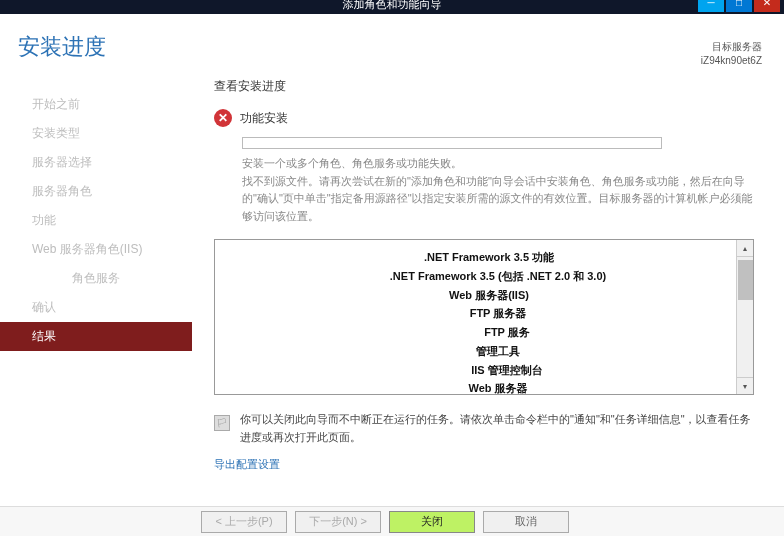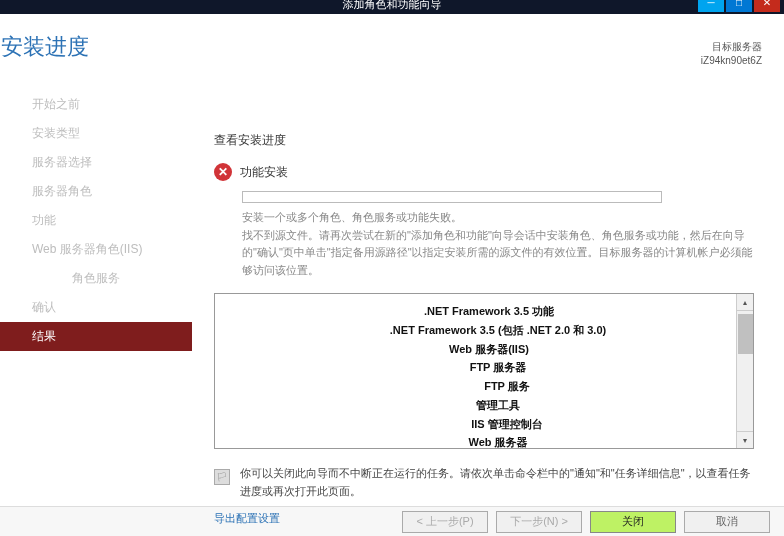--- a/index.html
+++ b/index.html
@@ -8,30 +8,30 @@
 .titlebar { height: 14px; background: #0f172a; display: flex; align-items: center; justify-content: center; position: relative; }
 .titlebar .title { color: #fff; font-size: 11px; position: absolute; top: -3px; left: 50%; transform: translateX(-50%); }
 .titlebar .controls { position: absolute; right: 4px; top: -8px; display: flex; gap: 2px; }
 .win-btn { width: 26px; height: 20px; background: #00a4ef; display: flex; align-items: center; justify-content: center; color: #fff; font-size: 10px; }
 .win-btn.max { background: #0078d4; }
 .win-btn.close { background: #c42b1c; }
 
 .content { display: flex; height: 492px; background: #fff; }
 
 .left { width: 192px; padding: 18px 0 0 0; position: relative; }
-.page-title { color: #2c72b5; font-size: 22px; font-weight: 300; padding: 0 0 18px 1px; }
+.page-title { color: #2c72b5; font-size: 22px; font-weight: 300; padding: 0 0 18px 18px; }
 .target-info { position: absolute; top: 26px; right: -570px; text-align: right; font-size: 10px; color: #555; line-height: 1.4; }
 
 .nav { margin-top: 10px; }
 .nav-item { padding: 6px 0 6px 32px; font-size: 12px; color: #bdbdbd; cursor: default; }
 .nav-item.sub { padding-left: 46px; margin-left: 26px; }
 .nav-item.active { background: #7f1d1d; color: #fff; }
 
 .right { flex: 1; padding: 20px 22px 0 22px; position: relative; }
-.section-title { font-size: 12px; color: #333; margin-bottom: 14px; margin-top: 98px; }
+.section-title { font-size: 12px; color: #333; margin-bottom: 14px; margin-top: 44px; }
 
 .status-row { display: flex; align-items: center; gap: 8px; margin-bottom: 10px; }
 .error-icon { width: 18px; height: 18px; border-radius: 50%; background: #d13438; display: flex; align-items: center; justify-content: center; color: #fff; font-size: 12px; font-weight: bold; }
 .status-text { font-size: 12px; color: #333; }
 
 .progress { width: 420px; height: 12px; border: 1px solid #bbb; background: #fff; margin: 0 0 6px 28px; }
 
 .desc { font-size: 11px; color: #888; line-height: 1.6; margin: 6px 0 14px 28px; width: 520px; }
 
 .features-box { border: 1px solid #999; width: 540px; height: 156px; position: relative; overflow: hidden; }
@@ -44,21 +44,21 @@
 .scroll-btn { height: 17px; background: #f0f0f0; display: flex; align-items: center; justify-content: center; font-size: 8px; color: #555; border-bottom: 1px solid #ccc; }
 .scroll-btn.down { position: absolute; bottom: 0; width: 100%; border-top: 1px solid #ccc; border-bottom: none; }
 .scroll-thumb { position: absolute; top: 20px; width: 15px; left: 1px; height: 40px; background: #c0c0c0; }
 
 .info-row { display: flex; gap: 10px; margin-top: 16px; width: 540px; }
 .info-flag { width: 16px; height: 16px; background: #ddd; border: 1px solid #aaa; margin-top: 4px; flex-shrink: 0; display:flex; align-items:center; justify-content:center; font-size:9px; color:#888;}
 .info-text { font-size: 11px; color: #444; line-height: 1.6; }
 
 .export-link { color: #2c72b5; font-size: 11px; margin-top: 10px; display: inline-block; }
 
-.footer { height: 30px; border-top: 1px solid #ddd; display: flex; justify-content: flex-end; align-items: center; gap: 8px; padding-right: 14px; background: #f7f7f7; }
+.footer { height: 30px; border-top: 1px solid #ddd; display: flex; justify-content: center; align-items: center; gap: 8px; padding-right: 14px; background: #f7f7f7; }
 .btn { min-width: 86px; height: 22px; border: 1px solid #aaa; background: #f0f0f0; font-size: 11px; color: #666; display: flex; align-items: center; justify-content: center; }
 .btn.disabled { color: #aaa; }
 .btn.primary { background: #bef264; color: #222; border-color: #888; }
 </style>
 </head>
 <body>
 
 <div class="titlebar">
   <span class="title">添加角色和功能向导</span>
   <div class="controls">

